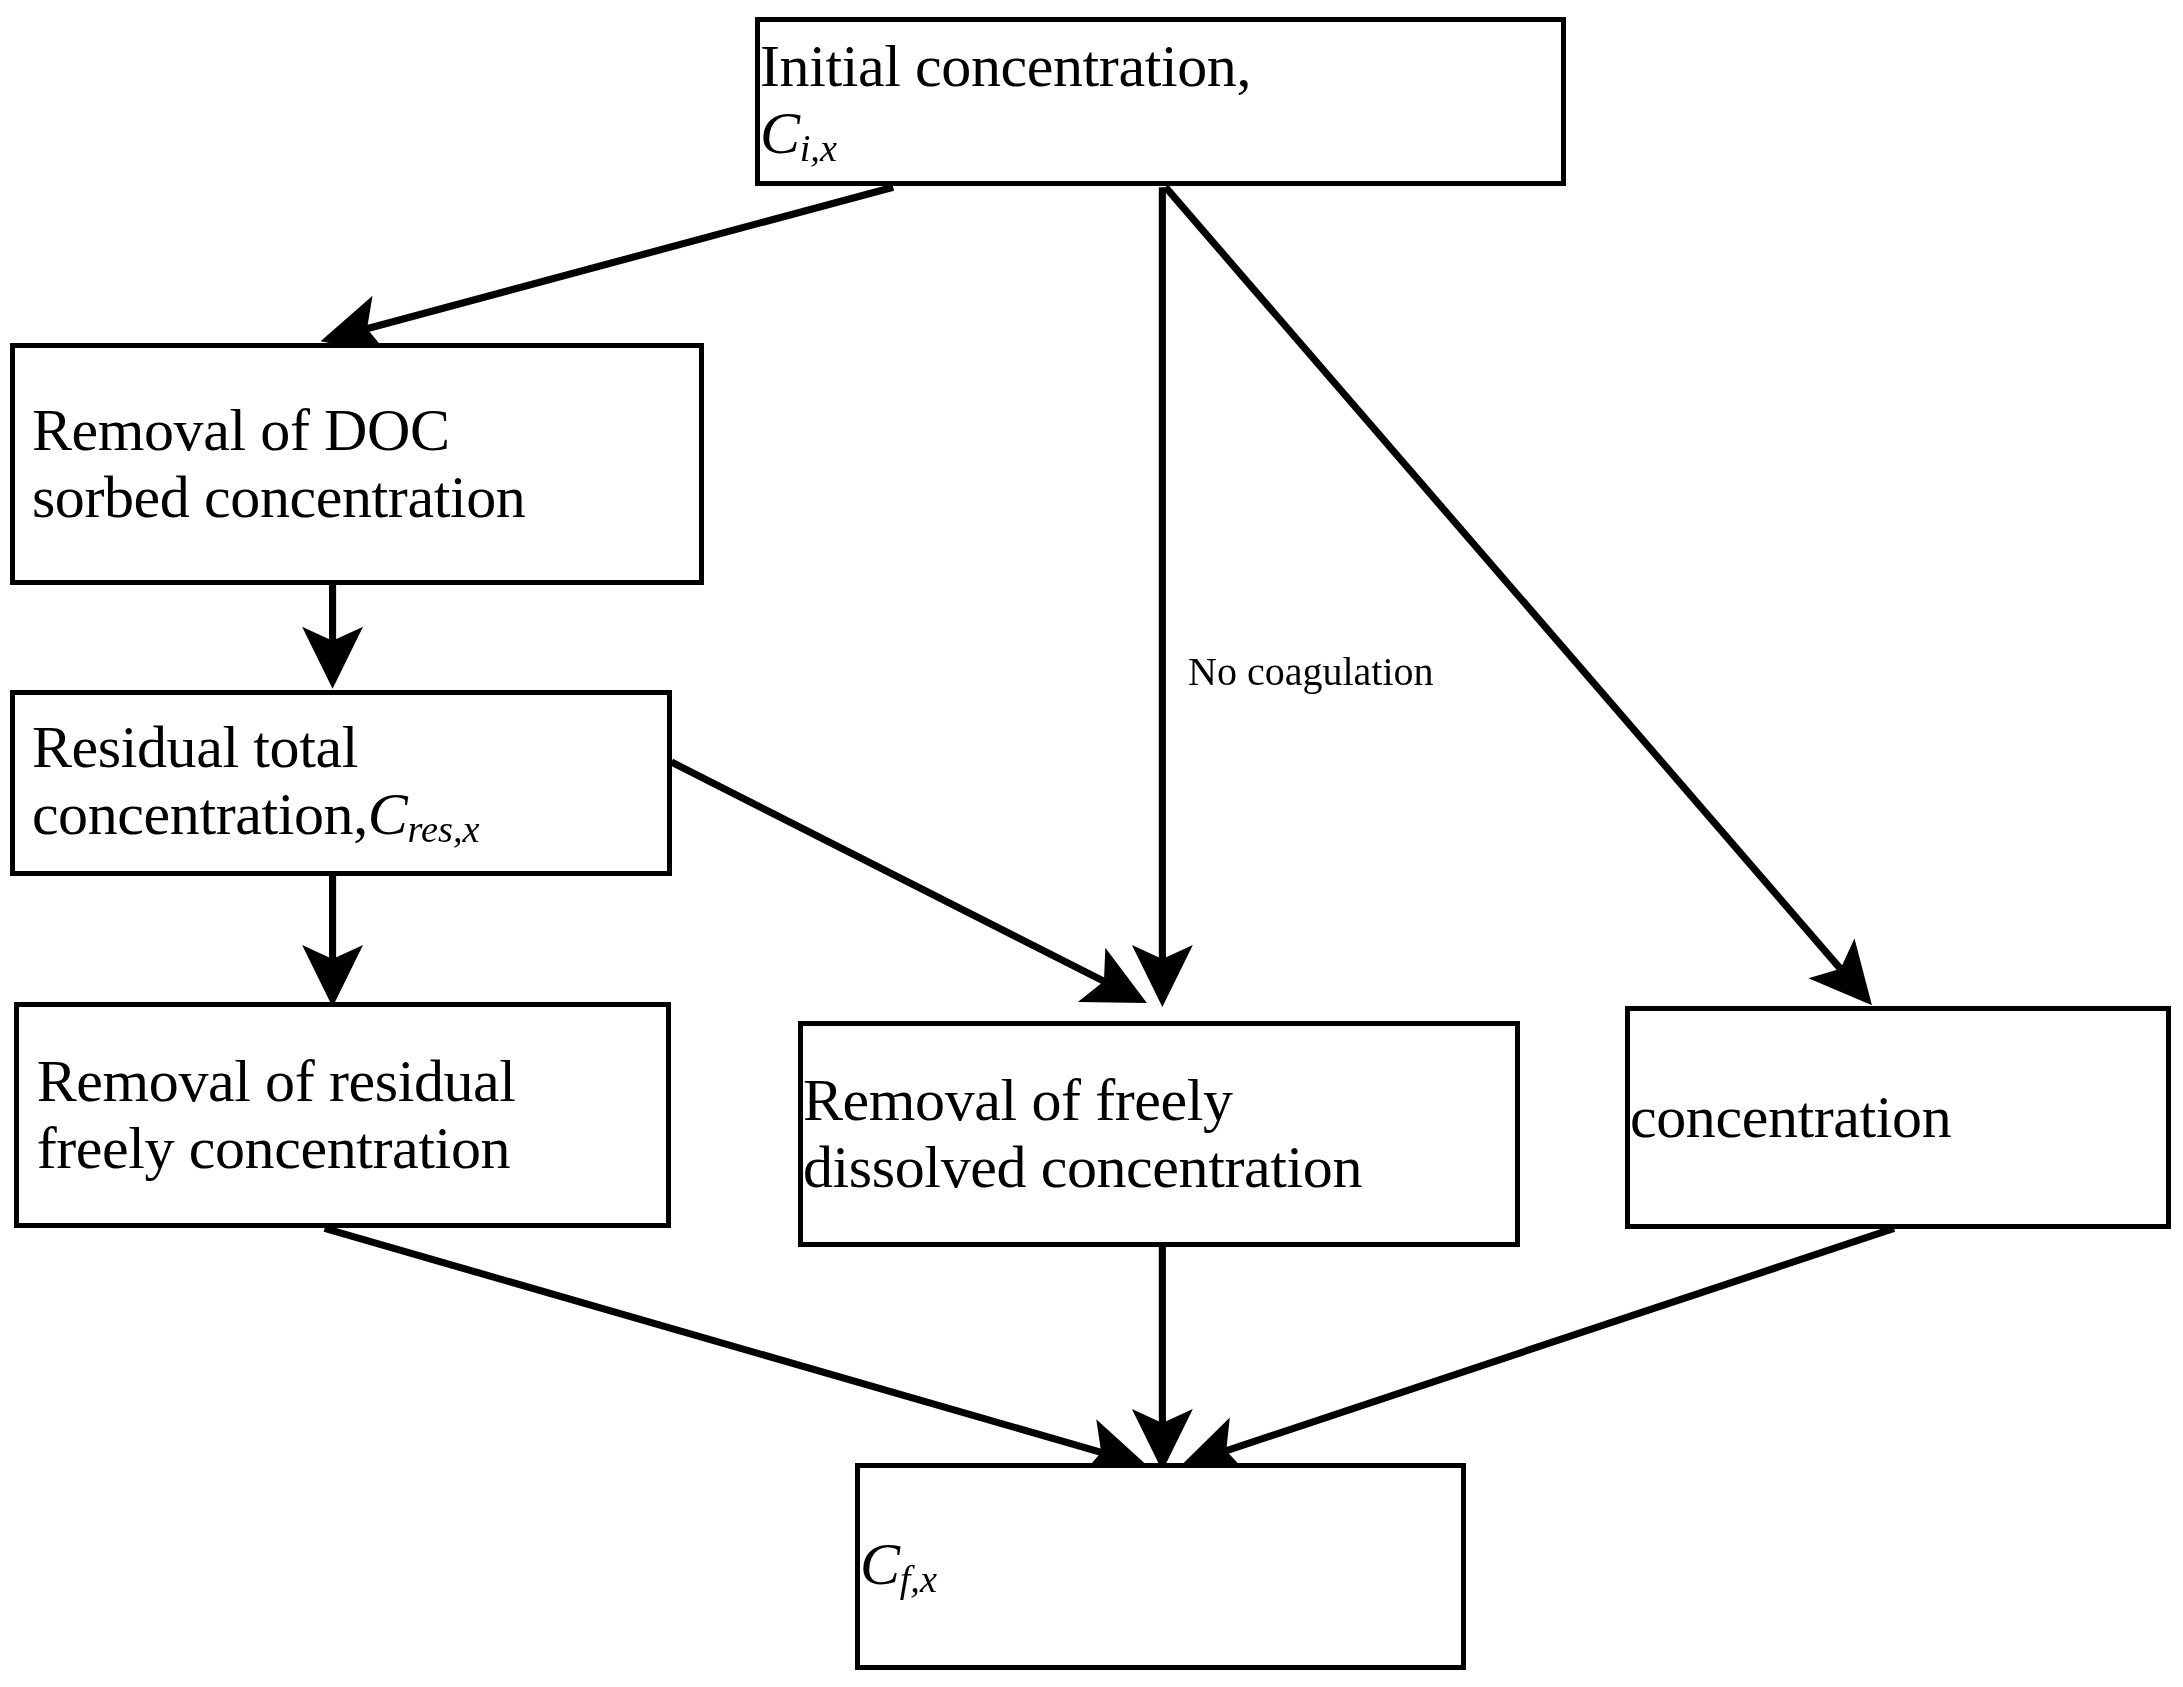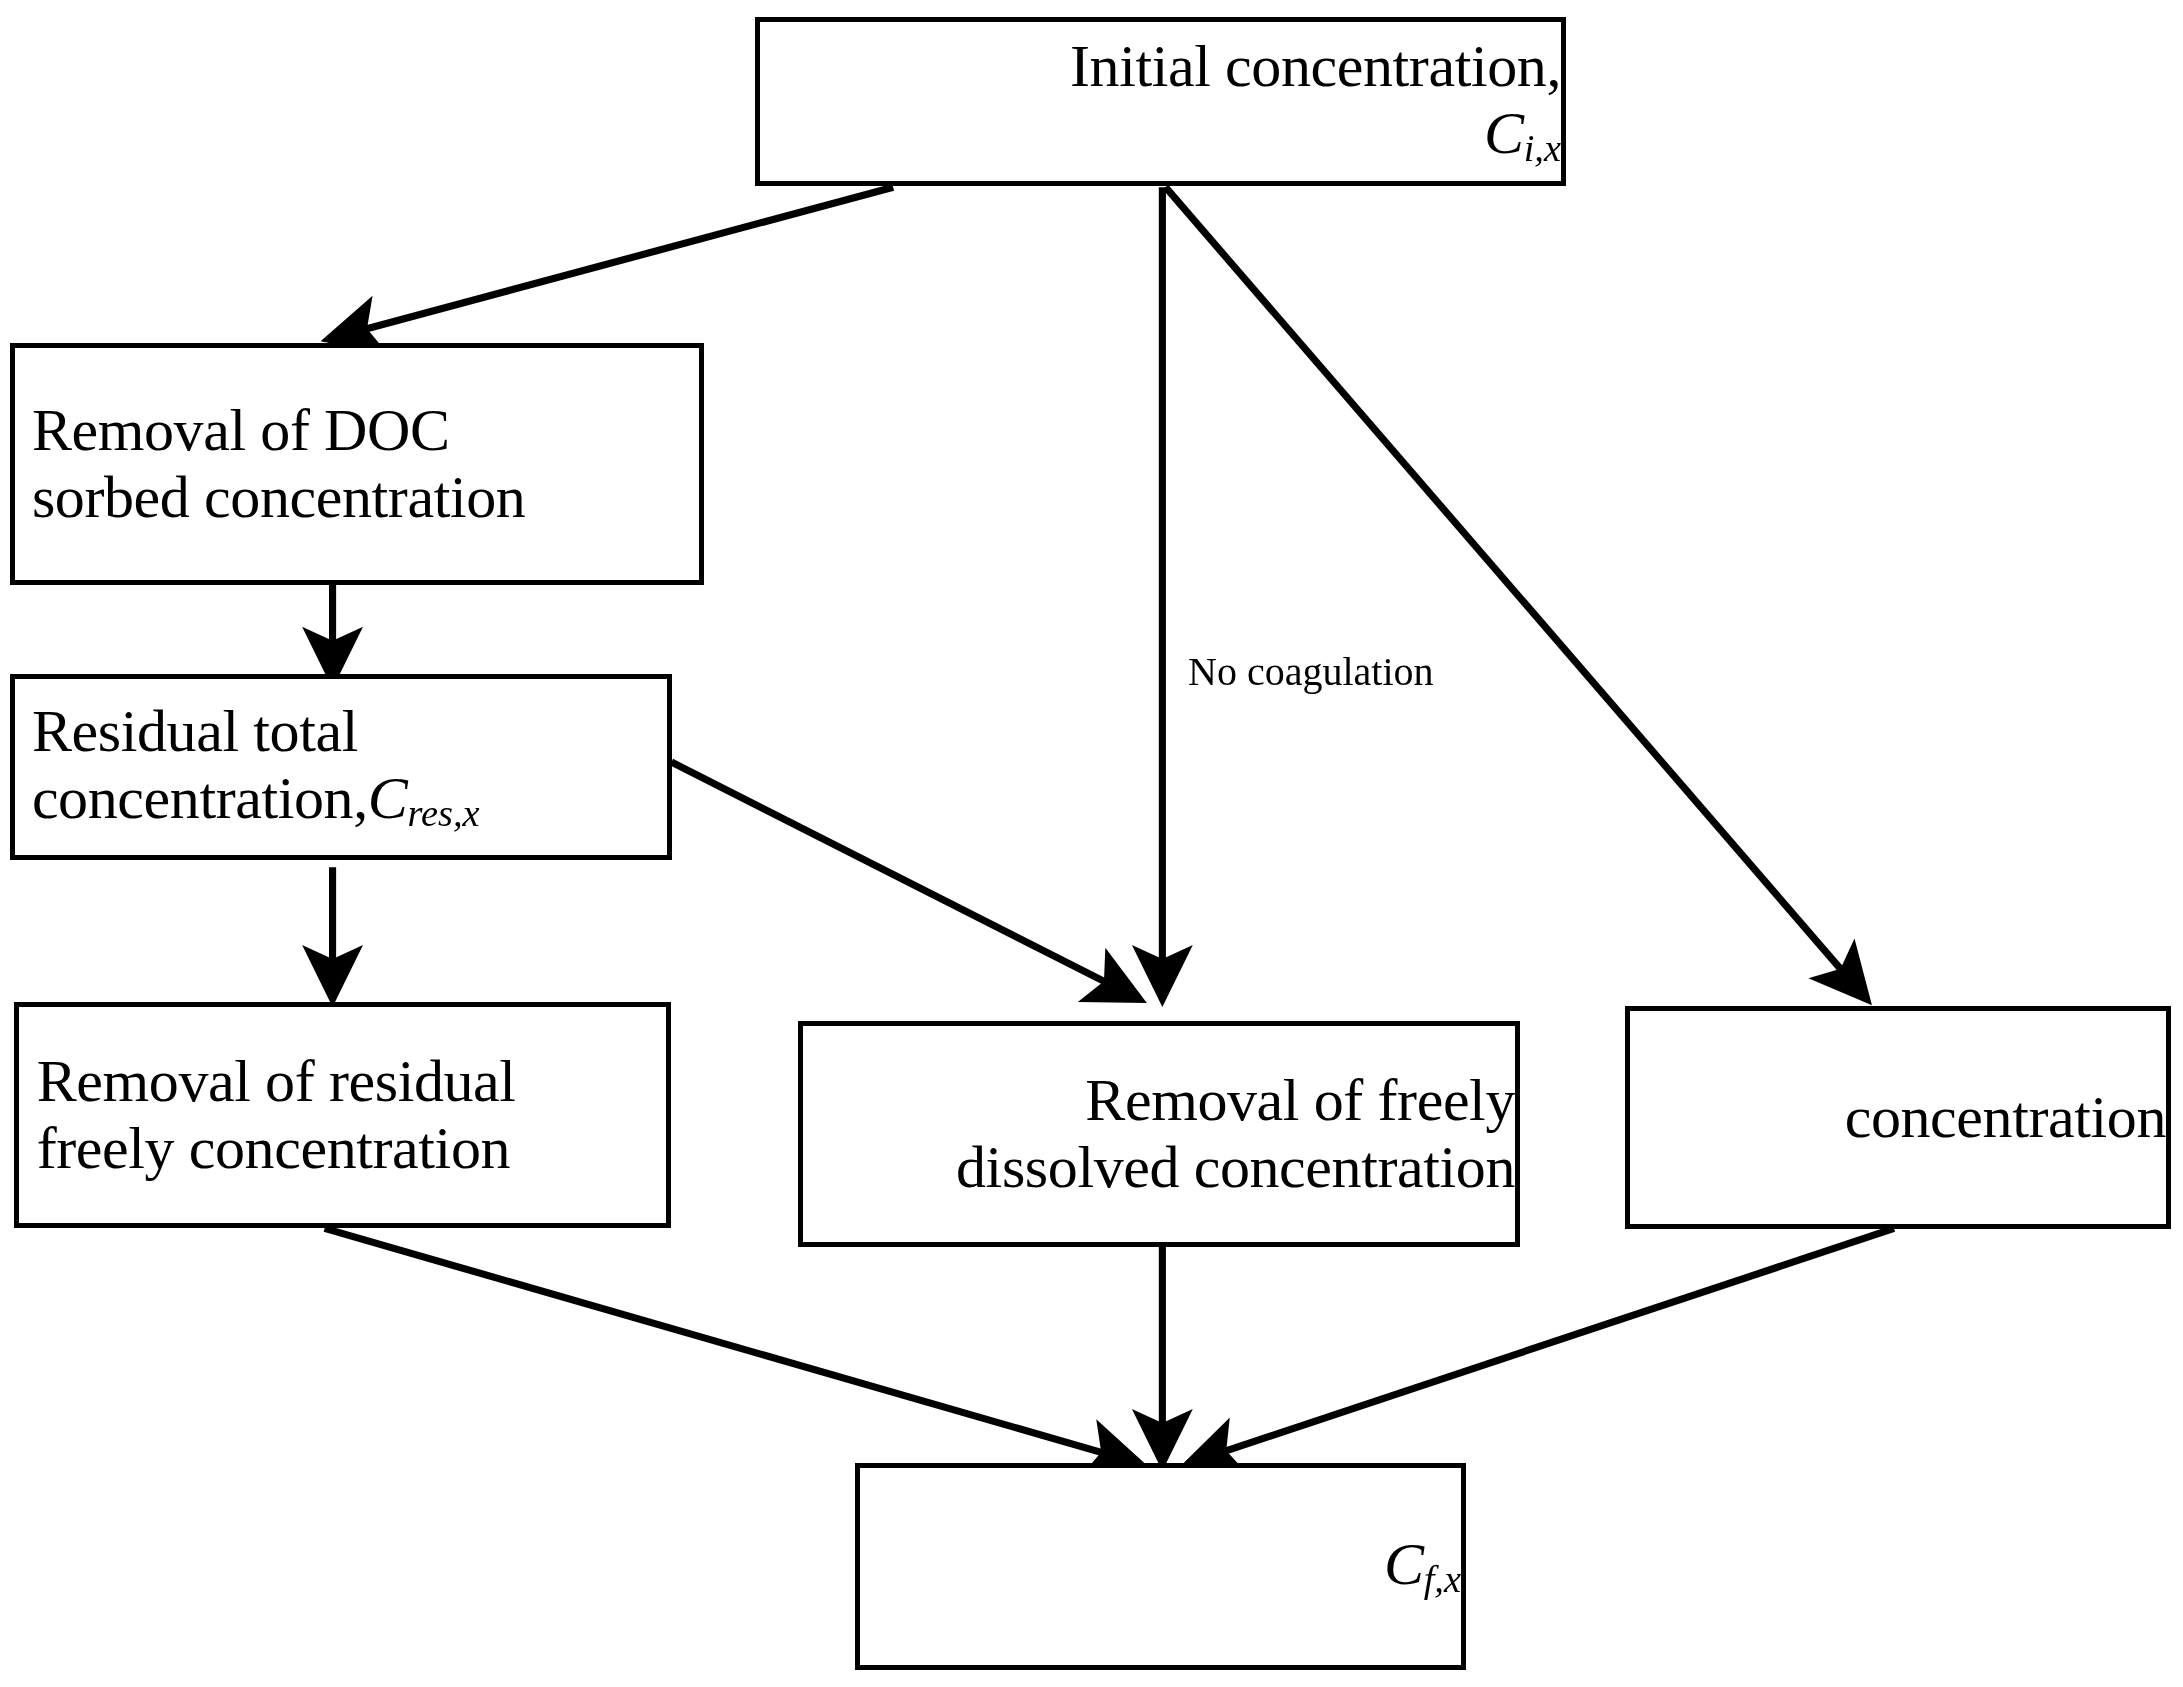--- a/index.html
+++ b/index.html
@@ -23,21 +23,21 @@
     height: 1688px;
     pointer-events: none;
   }
   .node {
     position: absolute;
     box-sizing: border-box;
     border: 5.5px solid #000000;
     background: #ffffff;
     display: flex;
     flex-direction: column;
-    align-items: flex-end;
+    align-items: flex-start;
     justify-content: center;
     text-align: center;
     color: #000000;
     font-size: 60px;
     line-height: 1.12;
     letter-spacing: -0.4px;
   }
   .node .ln {
     display: block;
     white-space: nowrap;
@@ -103,21 +103,21 @@
   <div class="node" style="left:755px; top:17.4px; width:811px; height:169px;">
     <span class="ln">Initial concentration,</span>
     <span class="ln sym"><span>C</span><sub>i,x</sub></span>
   </div>
 
   <div class="node left-align" style="left:9.5px; top:343px; width:694px; height:242px;">
     <span class="ln">Removal of DOC</span>
     <span class="ln">sorbed concentration</span>
   </div>
 
-  <div class="node left-align" style="left:9.5px; top:674px; width:662px; height:186px;">
+  <div class="node left-align" style="left:9.5px; top:690px; width:662px; height:186px;">
     <span class="ln">Residual total</span>
     <span class="ln"><span>concentration,</span><span class="sym"><span>C</span><sub>res,x</sub></span></span>
   </div>
 
   <div class="node left-align" style="left:14.3px; top:1002px; width:657px; height:226px;">
     <span class="ln">Removal of residual</span>
     <span class="ln">freely concentration</span>
   </div>
 
   <div class="node" style="left:798px; top:1002px; width:722px; height:226px;margin-top:19px;">

